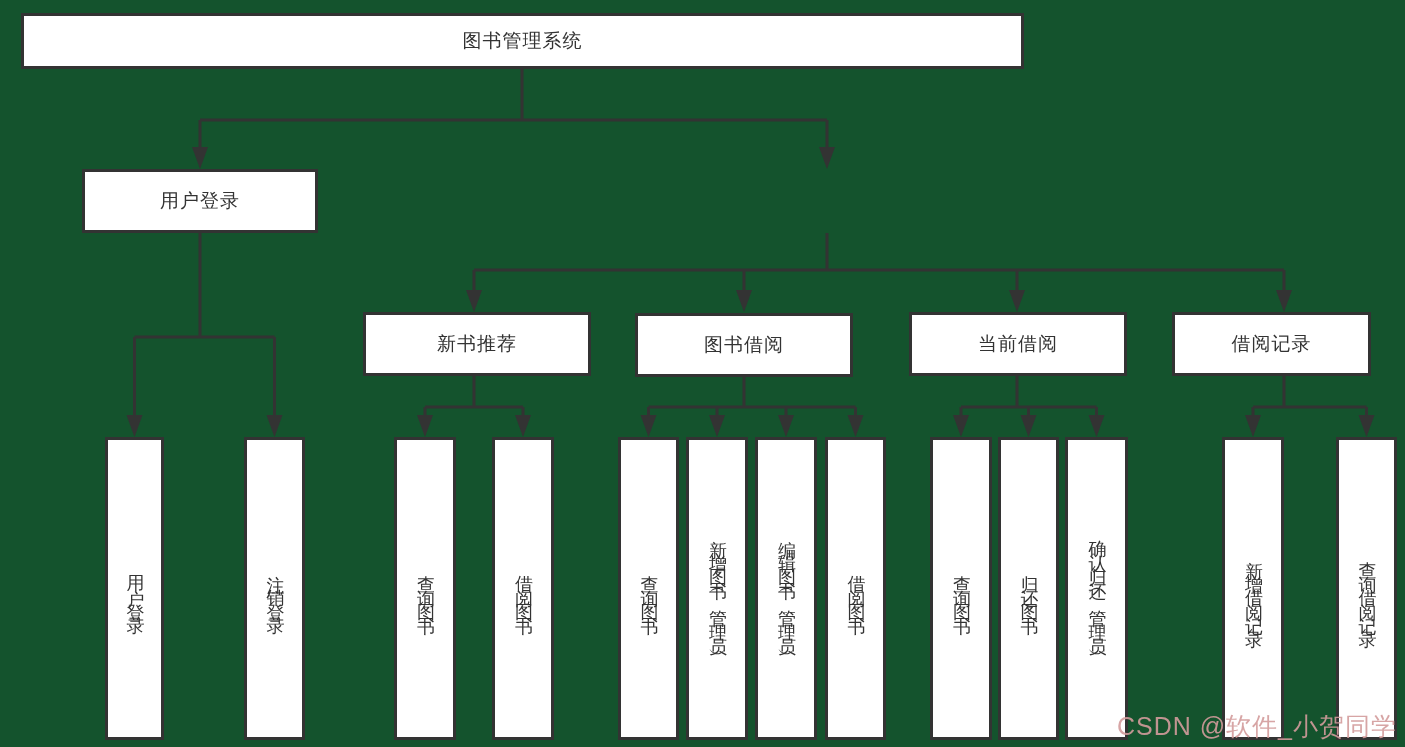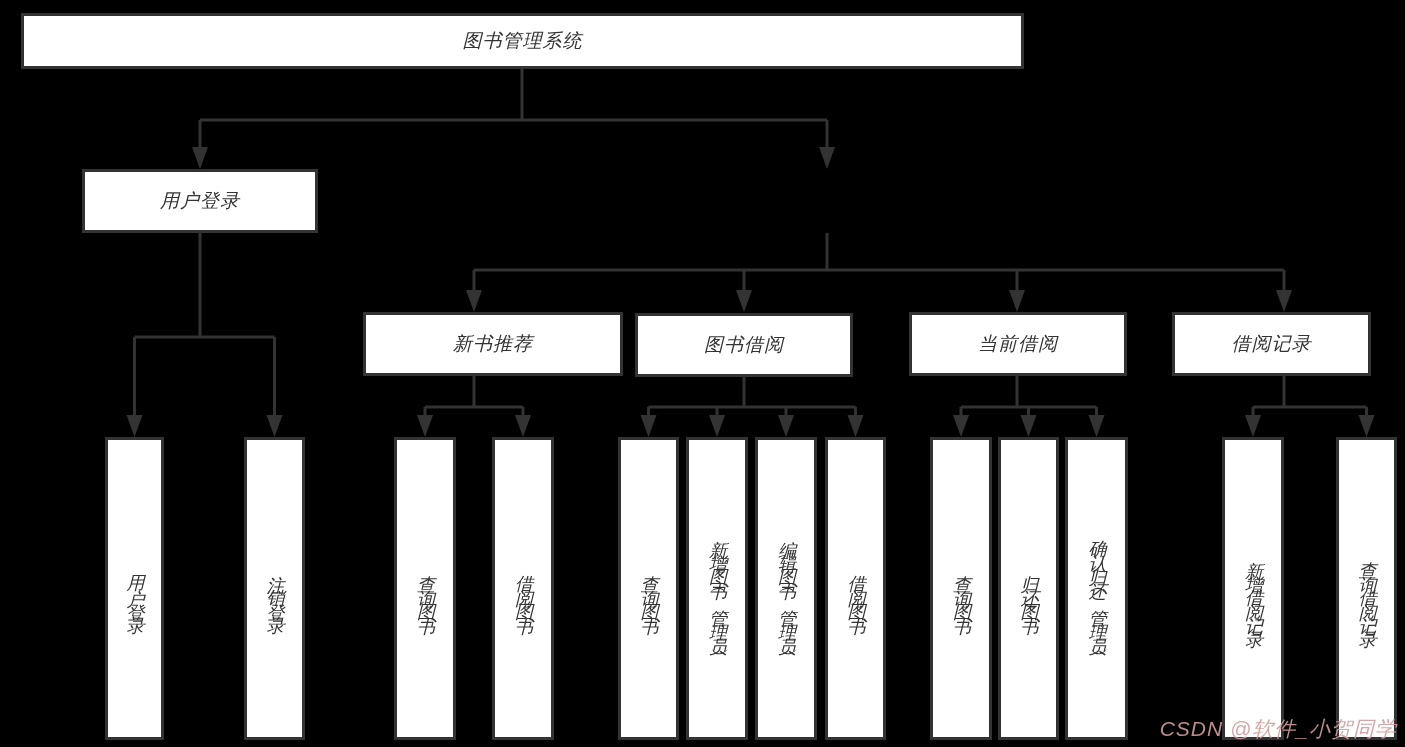--- a/index.html
+++ b/index.html
@@ -1,22 +1,21 @@
 <!DOCTYPE html>
 <html><head>
 <meta charset="utf-8">
 <style>
   html,body{margin:0;padding:0;background:#ffffff;}
   #canvas{
     position:relative;
     width:1405px;height:747px;
-    background:#000000;
+    background:#14532d;
     font-family:"Liberation Sans", sans-serif;
     overflow:hidden;
-    font-style:italic;
   }
   #connectors{position:absolute;left:0;top:0;}
   .box{
     position:absolute;
     box-sizing:border-box;
     border:3px solid #333333;
     background:#ffffff;
     display:flex;
     align-items:center;
     justify-content:center;
@@ -31,21 +30,21 @@
     writing-mode:vertical-rl;
     text-orientation:mixed;
     font-size:18px;
     line-height:1.1;
     letter-spacing:14px;
     white-space:nowrap;
   }
   #watermark{
     position:absolute;
     right:8px;bottom:4px;
-    font-size:21px;
+    font-size:25px;
     color:#d39c9c;
     opacity:0.9;
     letter-spacing:1px;
     white-space:nowrap;
   }
 </style>
 </head>
 <body>
 
 <div id="canvas">
@@ -82,21 +81,21 @@
   </svg>
 
   <div class="box h" style="left:21px;top:13px;width:1003px;height:56px">
     <span>图书管理系统</span>
   </div>
 
   <div class="box h" style="left:82px;top:169px;width:236px;height:64px">
     <span>用户登录</span>
   </div>
 
-  <div class="box h" style="left:363px;top:312px;width:260px;height:64px">
+  <div class="box h" style="left:363px;top:312px;width:228px;height:64px">
     <span>新书推荐</span>
   </div>
   <div class="box h" style="left:909px;top:312px;width:218px;height:64px">
     <span>当前借阅</span>
   </div>
   <div class="box h" style="left:635px;top:313px;width:218px;height:64px">
     <span>图书借阅</span>
   </div>
   <div class="box h" style="left:1172px;top:312px;width:199px;height:64px">
     <span>借阅记录</span>

